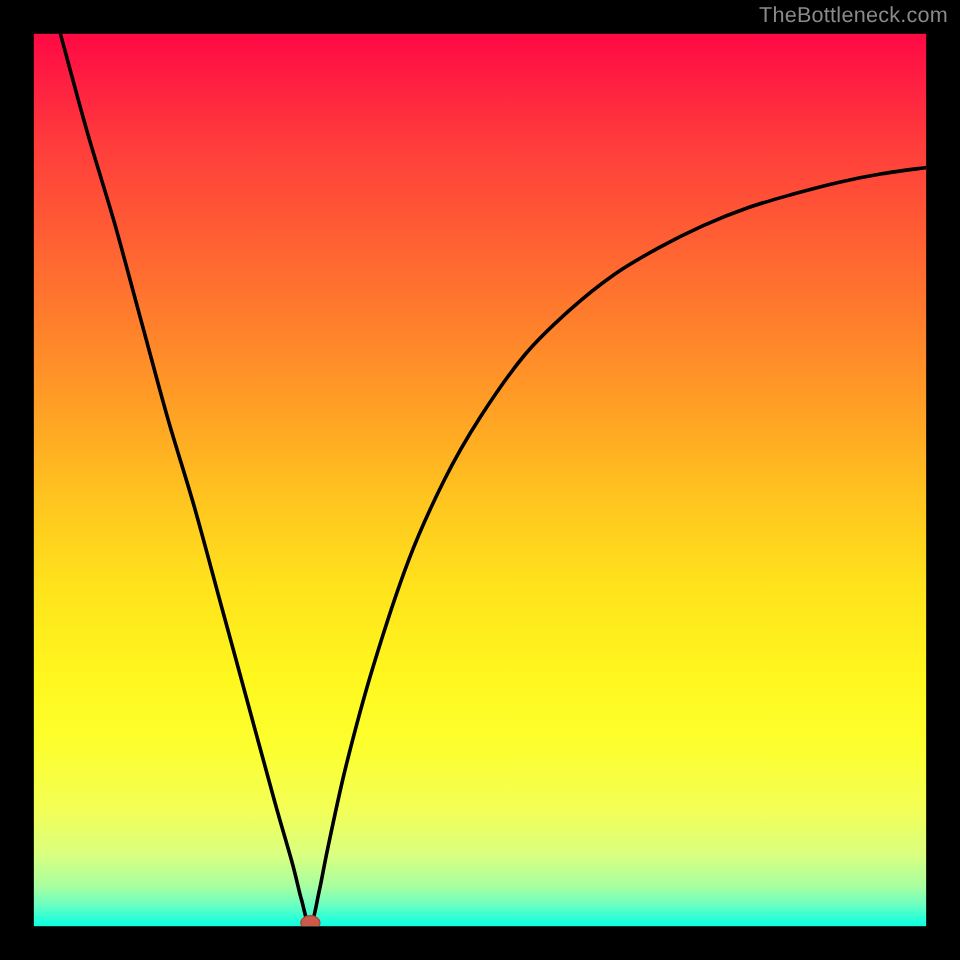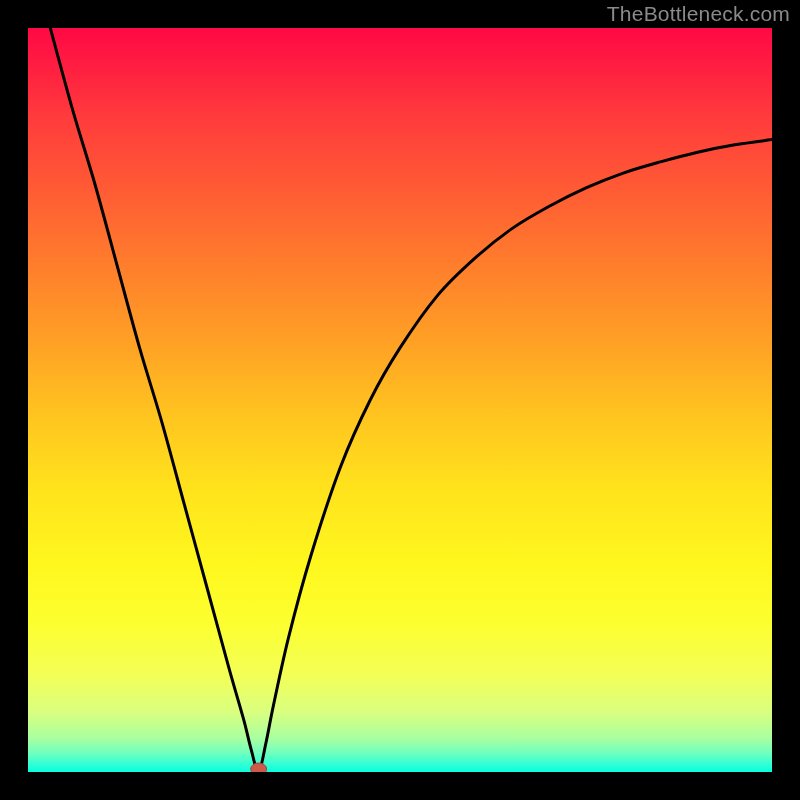--- a/index.html
+++ b/index.html
@@ -14,21 +14,21 @@
     position: relative;
     width: 800px;
     height: 800px;
     background: #000000;
   }
   .watermark {
     position: absolute;
     top: 2px;
     right: 10px;
     font-family: Arial, Helvetica, sans-serif;
-    font-size: 21px;
+    font-size: 18px;
     color: #8a8a8a;
     font-weight: 500;
     z-index: 10;
     letter-spacing: 0.2px;
   }
   .plot-area {
     position: absolute;
     left: 28px;
     top: 28px;
     width: 744px;

